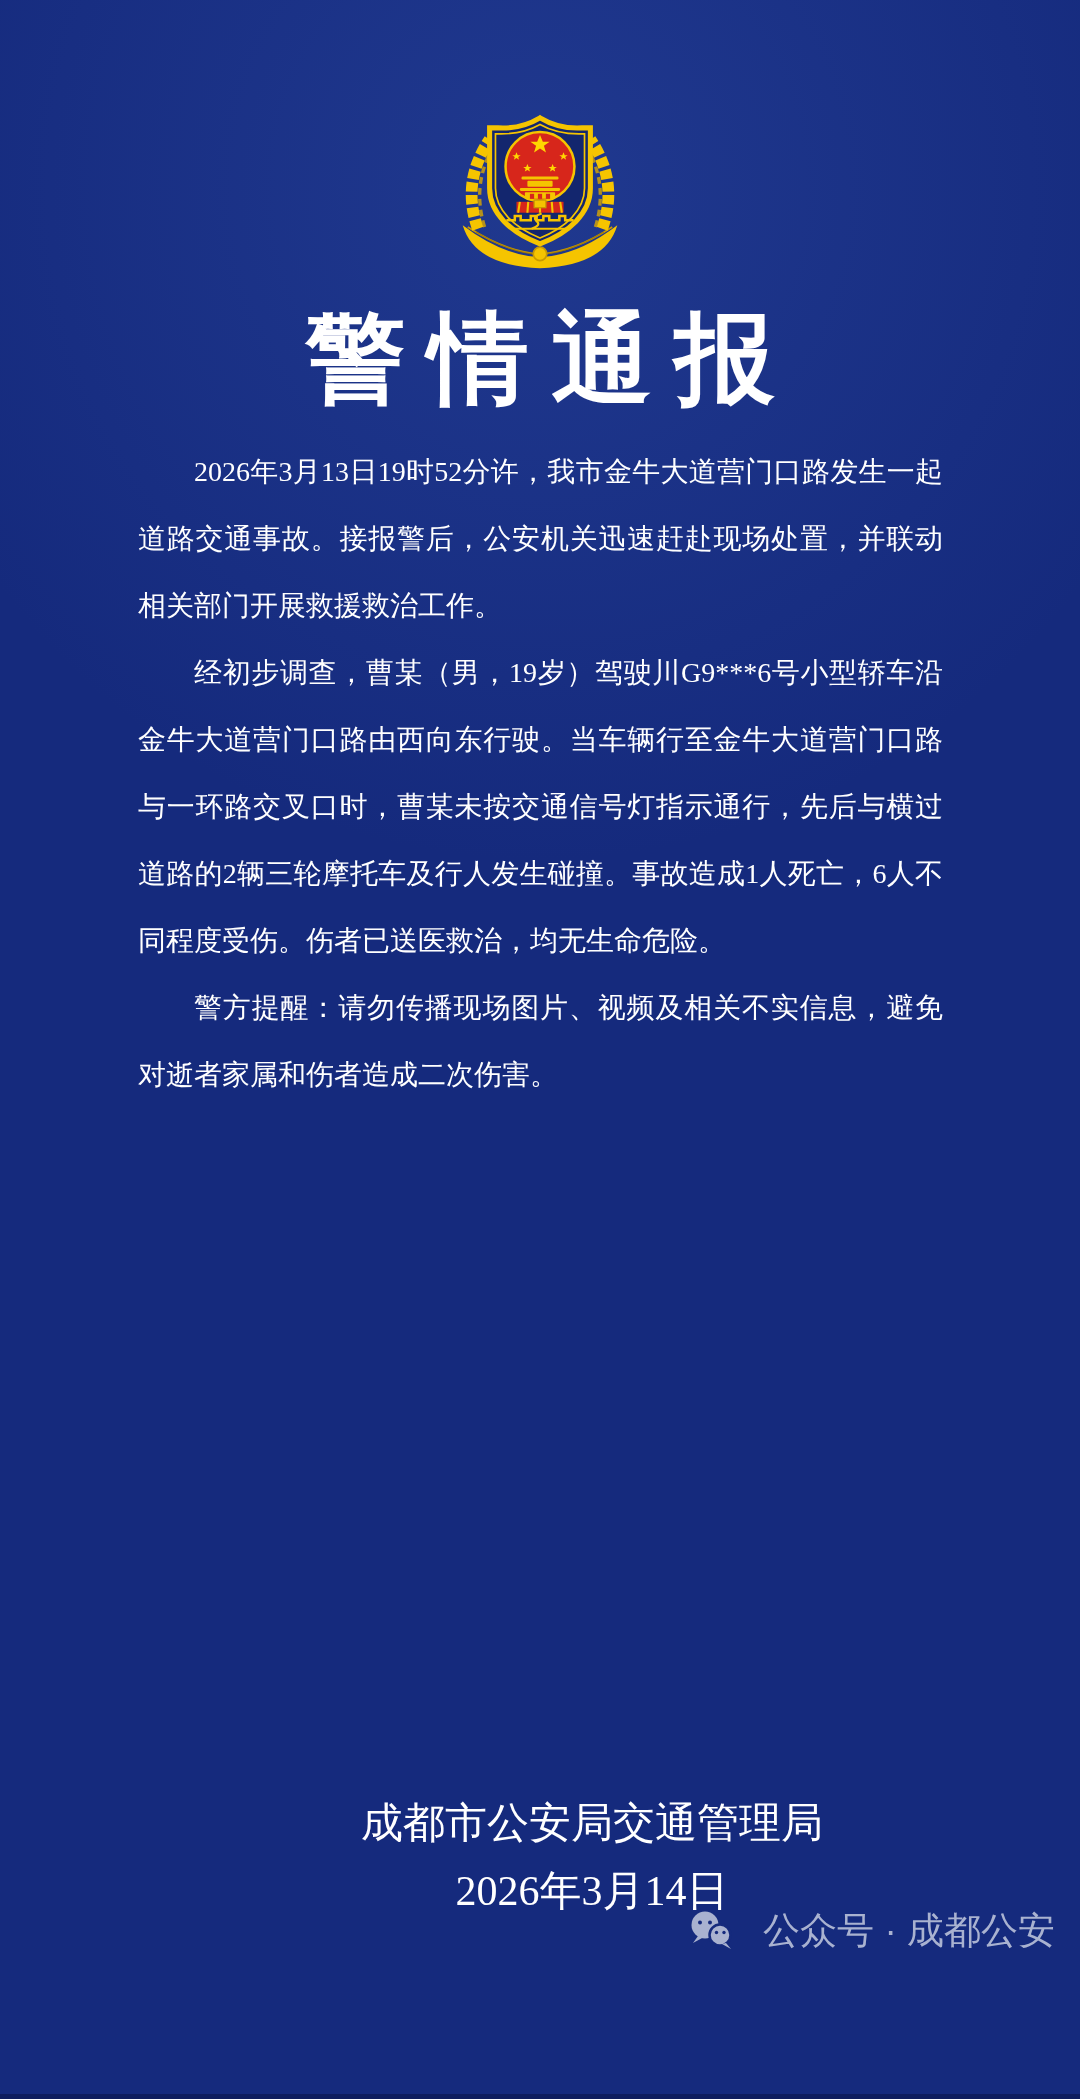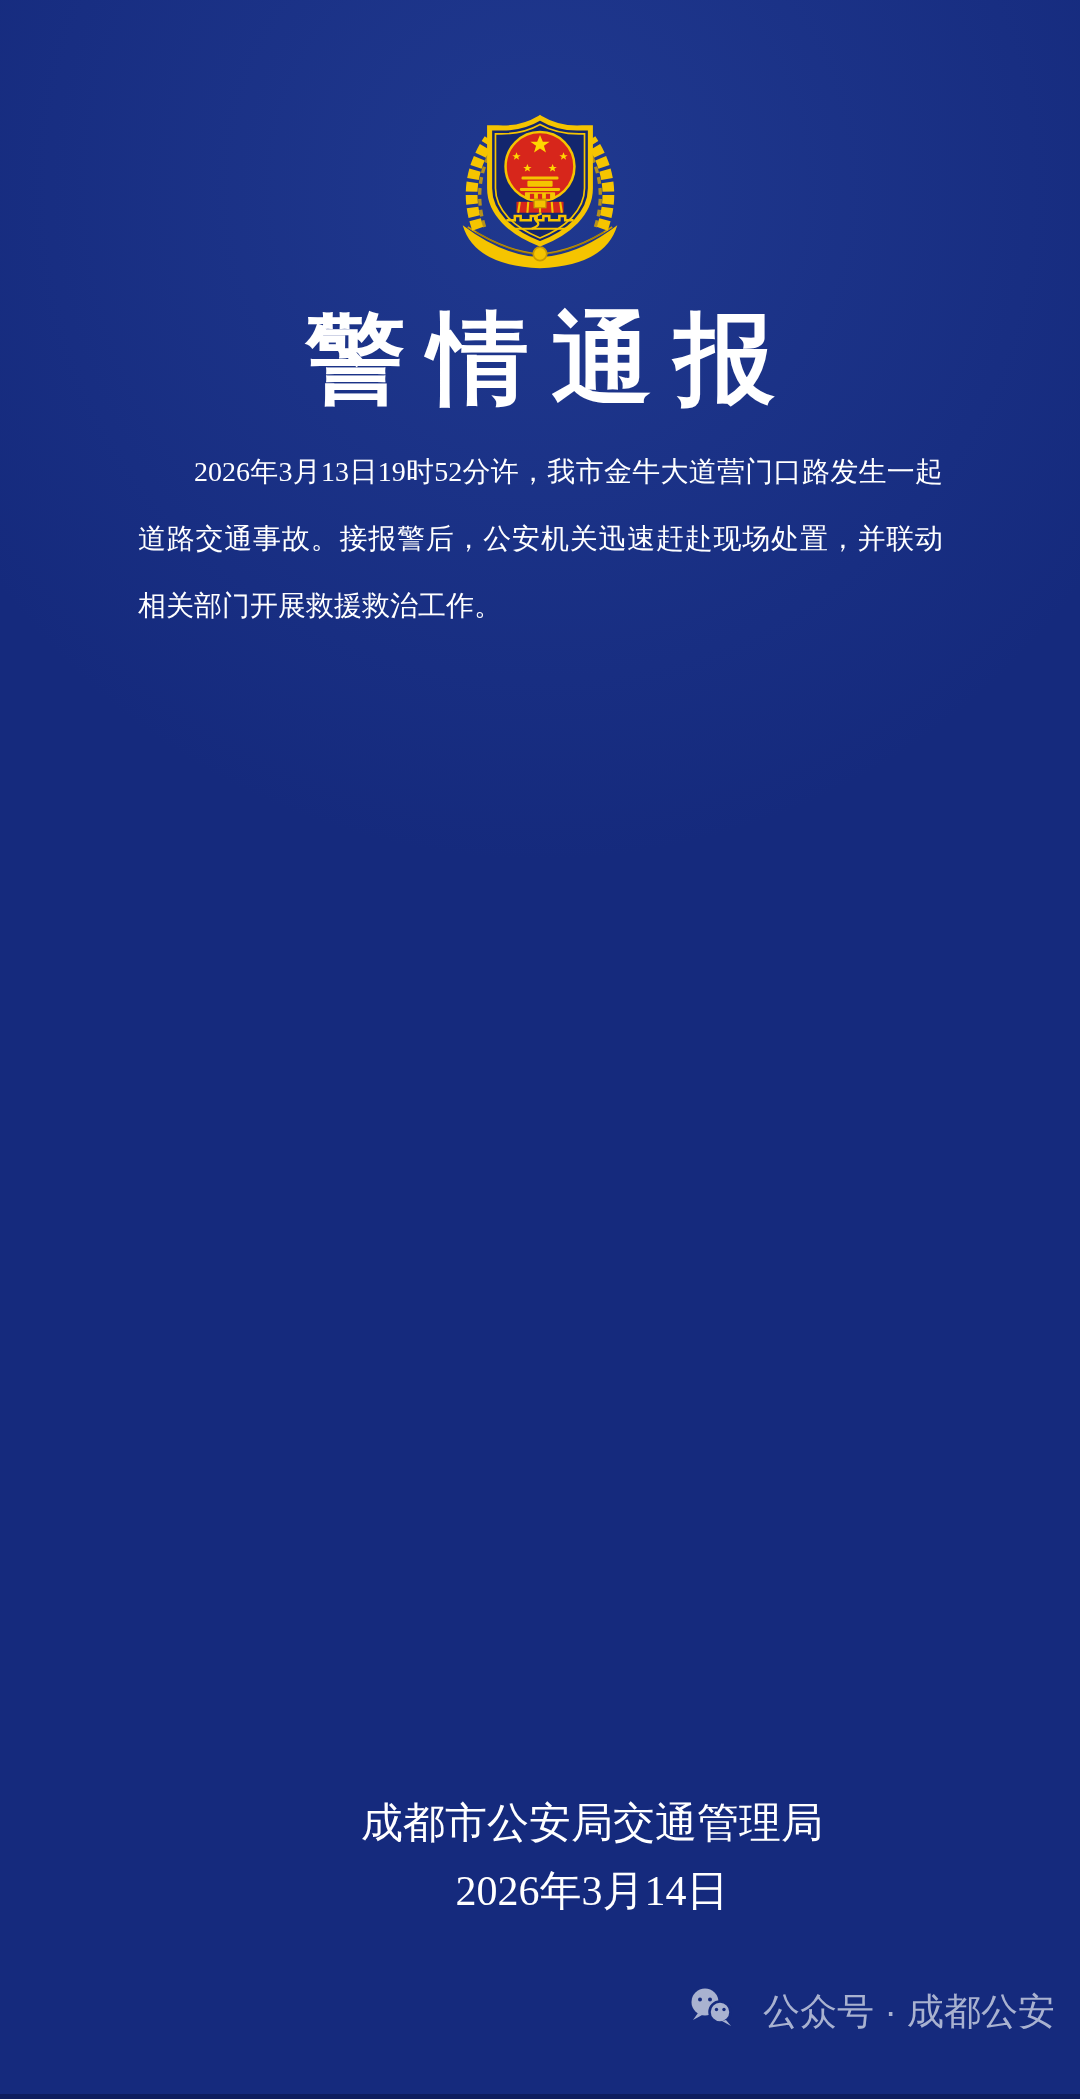--- a/index.html
+++ b/index.html
@@ -35,22 +35,22 @@
   .body-text p{margin:0;text-indent:2em;}
   
   .signature{
     position:absolute;top:1799px;left:52px;width:1080px;
     text-align:center;color:#ffffff;
   }
   .sig-agency{font-size:42px;line-height:48px;}
   .sig-date{font-size:42px;line-height:48px;margin-top:20px;}
   
   .footer{
-    position:absolute;top:1988px;right:25px;
-    display:flex;align-items:flex-start;gap:28px;
+    position:absolute;top:1907px;right:25px;
+    display:flex;align-items:center;gap:28px;
     color:#a9b2d0;font-size:37px;line-height:48px;
     font-family:"Liberation Sans","DejaVu Sans",sans-serif;
   }
   .footer .wechat{width:46px;height:40px;flex:0 0 auto;}
   .bottom-edge{
     position:absolute;bottom:0;left:0;width:100%;height:5px;
     background:#0e1d5e;
   }
 </style>
 </head>
@@ -112,20 +112,22 @@
       <path d="M60,142 h10 v-5 h7 v5 h12 v-5 h7 v5 h8 v-5 h7 v5 h12 v-5 h7 v5 h10" stroke-width="3"></path>
       <path d="M66,152 h68" stroke-width="2.5"></path>
       <path d="M90,152 q12,-4 6,-9 q-6,-5 6,-9" stroke-width="2.5"></path>
     </g>
   </svg>
 
   <div class="title">警情通报</div>
 
   <div class="body-text">
     <p>2026年3月13日19时52分许，我市金牛大道营门口路发生一起道路交通事故。接报警后，公安机关迅速赶赴现场处置，并联动相关部门开展救援救治工作。</p>
+    <p>经初步调查，曹某（男，19岁）驾驶川G9***6号小型轿车沿金牛大道营门口路由西向东行驶。当车辆行至金牛大道营门口路与一环路交叉口时，曹某未按交通信号灯指示通行，先后与横过道路的2辆三轮摩托车及行人发生碰撞。事故造成1人死亡，6人不同程度受伤。伤者已送医救治，均无生命危险。</p>
+    <p>警方提醒：请勿传播现场图片、视频及相关不实信息，避免对逝者家属和伤者造成二次伤害。</p>
   </div>
 
   <div class="signature">
     <div class="sig-agency">成都市公安局交通管理局</div>
     <div class="sig-date">2026年3月14日</div>
   </div>
 
   <div class="footer">
     <svg class="wechat" viewBox="0 0 46 40" aria-hidden="true">
       <g fill="#a9b2d0">

